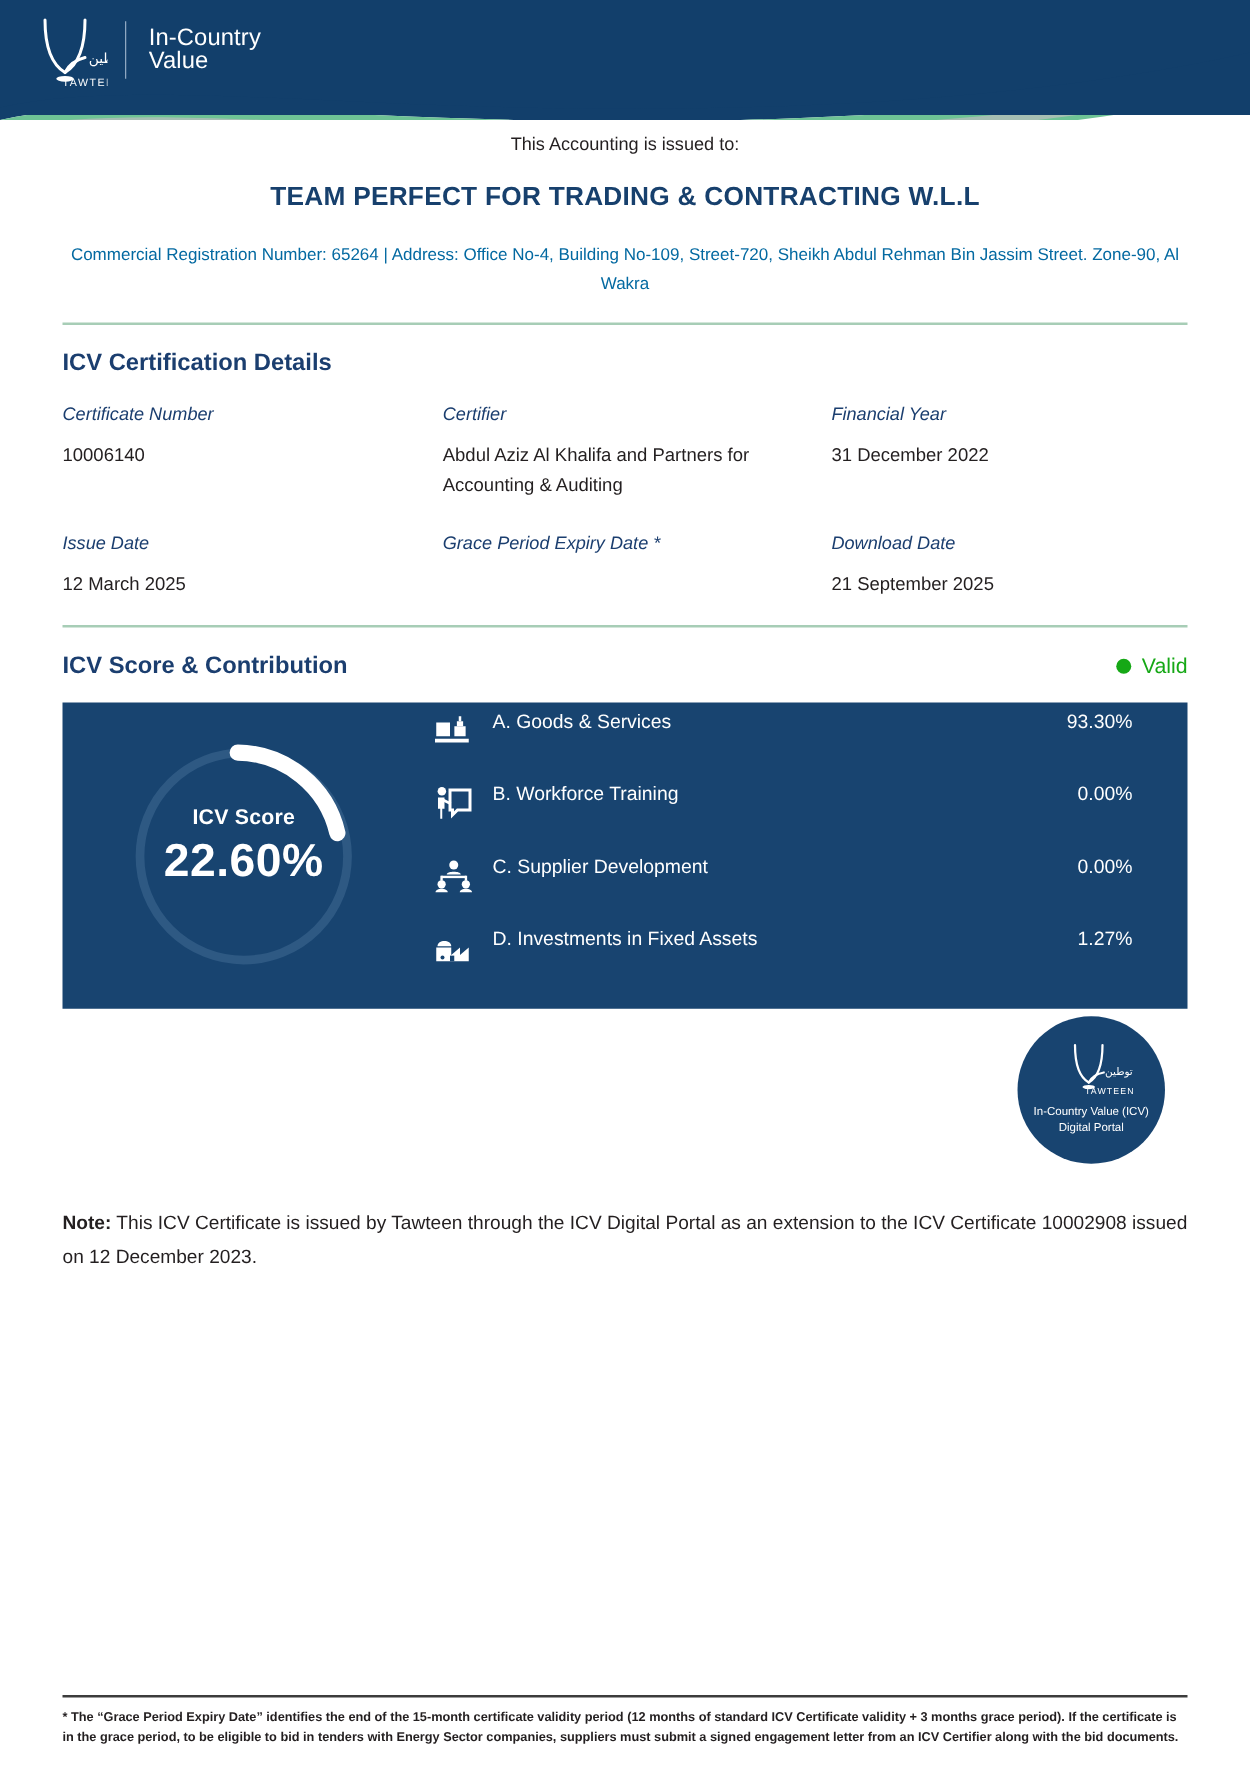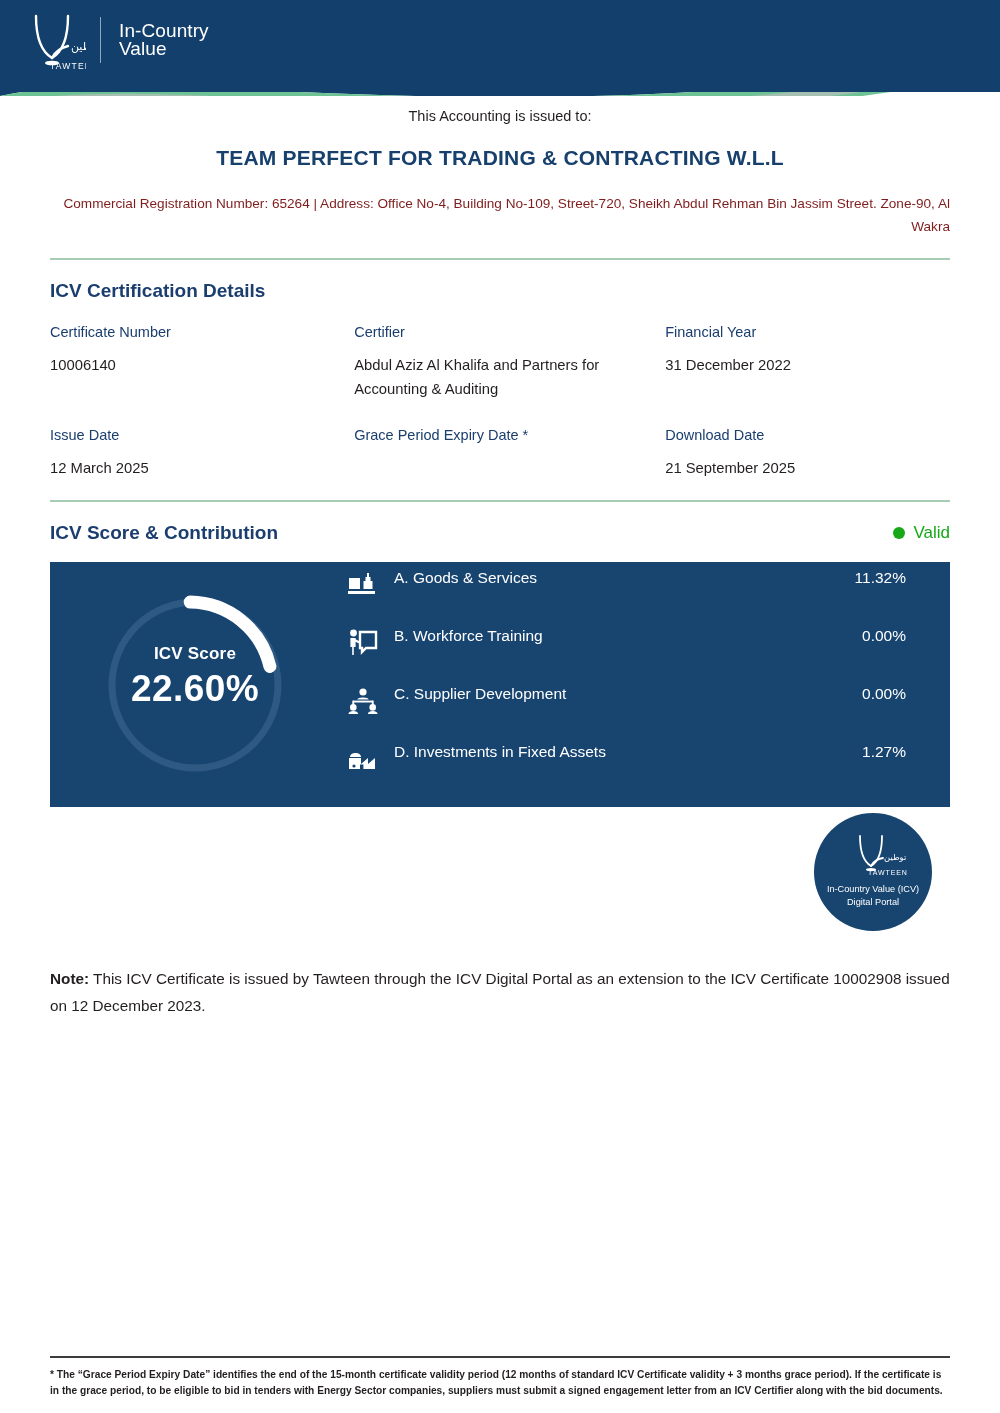--- a/index.html
+++ b/index.html
@@ -79,24 +79,24 @@
     text-align: center;
     font-size: 21px;
     font-weight: bold;
     color: #17406d;
     letter-spacing: .2px;
     margin-top: 22px;
   }
   .company-address {
     margin: 22px auto 0 auto;
     width: 900px;
-    text-align: right;
+    text-align: center;
     font-size: 13.6px;
     line-height: 23px;
-    color: #7f1d1d;
+    color: #0369a1;
   }
 
   
   .page-body { padding: 0 50px; }
   .rule {
     height: 2px;
     background: #a7cdb6;
     margin-top: 20px;
   }
   .rule.dark {
@@ -137,20 +137,21 @@
   }
   .detail-row:last-child { margin-bottom: 6px; }
   .detail-col { padding-right: 14px; }
   .detail-col.c1 { width: 300px; }
   .detail-col.c2 { width: 307px; }
   .detail-col.c3 { width: 280px; }
   .detail-label {
     font-size: 14.5px;
     color: #1b3e6f;
     margin-bottom: 13px;
+    font-style: italic;
   }
   .detail-value {
     font-size: 14.8px;
     color: #231f20;
     line-height: 24px;
   }
 
   
   .score-panel {
     margin-top: 18px;
@@ -376,21 +377,21 @@
         <span class="contrib-icon">
           <svg width="30" height="26" viewBox="0 0 30 26">
             <rect x="1" y="6" width="11" height="11" fill="#ffffff"></rect>
             <rect x="15.5" y="9" width="9" height="8" fill="#ffffff"></rect>
             <path d="M17.5 9 L17.5 5 L22.5 5 L22.5 9 Z" fill="#ffffff"></path>
             <rect x="19" y="1" width="2" height="4" fill="#ffffff"></rect>
             <rect x="0" y="19" width="27" height="3" fill="#ffffff"></rect>
           </svg>
         </span>
         <span class="contrib-name">A. Goods &amp; Services</span>
-        <span class="contrib-pct">11.32%</span>
+        <span class="contrib-pct">93.30%</span>
       </div>
 
       <div class="contrib-row">
         <span class="contrib-icon">
           <svg width="30" height="28" viewBox="0 0 30 28">
             <circle cx="5.5" cy="4" r="3.4" fill="#ffffff"></circle>
             <path d="M2.4 9 H7.6 V18 H5.8 V26 H4.2 V18 H2.4 Z" fill="#ffffff"></path>
             <path d="M7 10 L13 13 L12.2 15 L6.4 12.2 Z" fill="#ffffff"></path>
             <path d="M12 3 H28 V19 H18 L14 23 V19 H12 Z" fill="none" stroke="#ffffff" stroke-width="2.4"></path>
           </svg>

